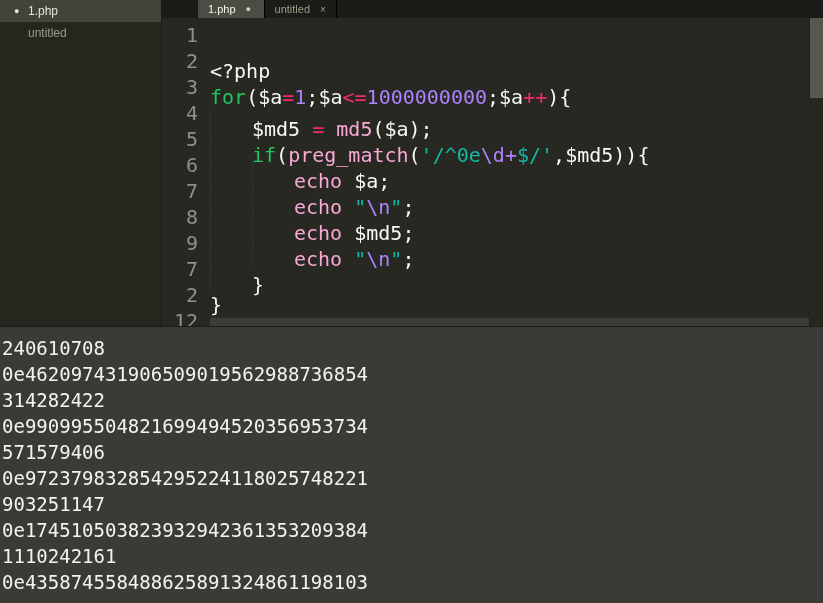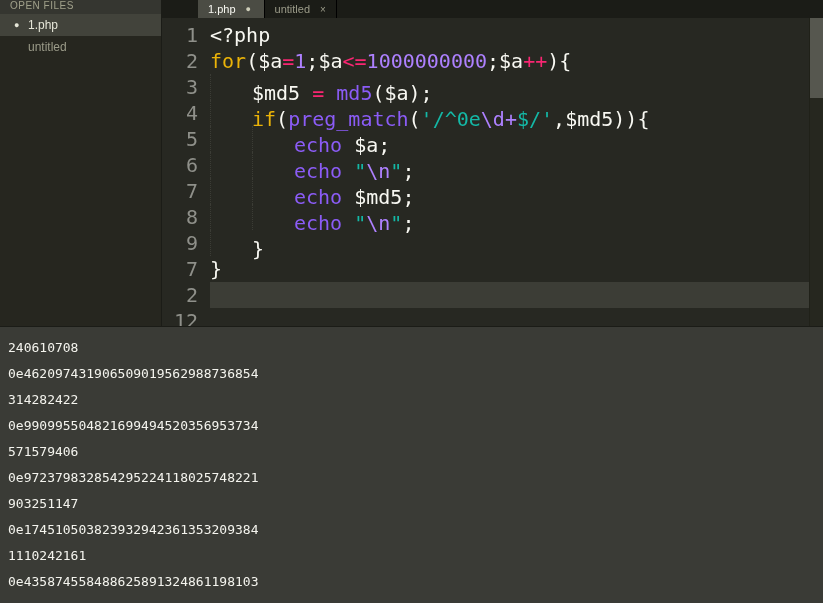--- a/index.html
+++ b/index.html
@@ -100,64 +100,64 @@
     text-align: right;
     padding: 4px 12px 0 0;
     flex-shrink: 0;
     user-select: none;
   }
   .code {
     flex: 1;
     padding: 4px 0 0 0;
     white-space: pre;
     position: relative;
+    margin-top: 36px;
   }
   .code .line { height: 26px; }
   .code .hl { background: #3c3d36; display: block; }
   .scrollbar {
     width: 14px;
     background: #26271f;
     border-left: 1px solid #202119;
     position: relative;
   }
   .scrollbar-thumb {
     position: absolute;
     top: 0;
     left: 0;
     right: 0;
     height: 80px;
     background: #56574f;
   }        
-  .tk-keyword { color: #eab308; }        
+  .tk-keyword { color: #22c55e; }        
   .tk-op      { color: #f92672; }        
   .tk-var     { color: #f8f8f2; }        
   .tk-num     { color: #ae81ff; }        
-  .tk-func    { color: #8b5cf6; }        
+  .tk-func    { color: #f9a8d4; }        
   .tk-str     { color: #14b8a6; }        
   .tk-esc     { color: #ae81ff; }        
   .tk-punc    { color: #f8f8f2; }
 
   .console {
     background: #3a3b36;
     color: #f4f4ee;
     height: 277px;
-    padding: 8px 8px;
-    font-size: 13px;
+    padding: 8px 2px;
+    font-size: 19px;
     line-height: 26px;
     white-space: pre;
     overflow: hidden;
     border-top: 1px solid #1b1c17;
   }
 </style>
 </head>
 <body>
 
 <div class="top-area">
   <div class="sidebar">
-    <div class="sidebar-header">OPEN FILES</div>
     <div id="sidebar-items">
         <div class="sidebar-item active">
           <span class="dot dot-filled">●</span>
           <span>1.php</span>
         </div>
         <div class="sidebar-item">
           <span class="dot"></span>
           <span>untitled</span>
         </div>
       </div>

